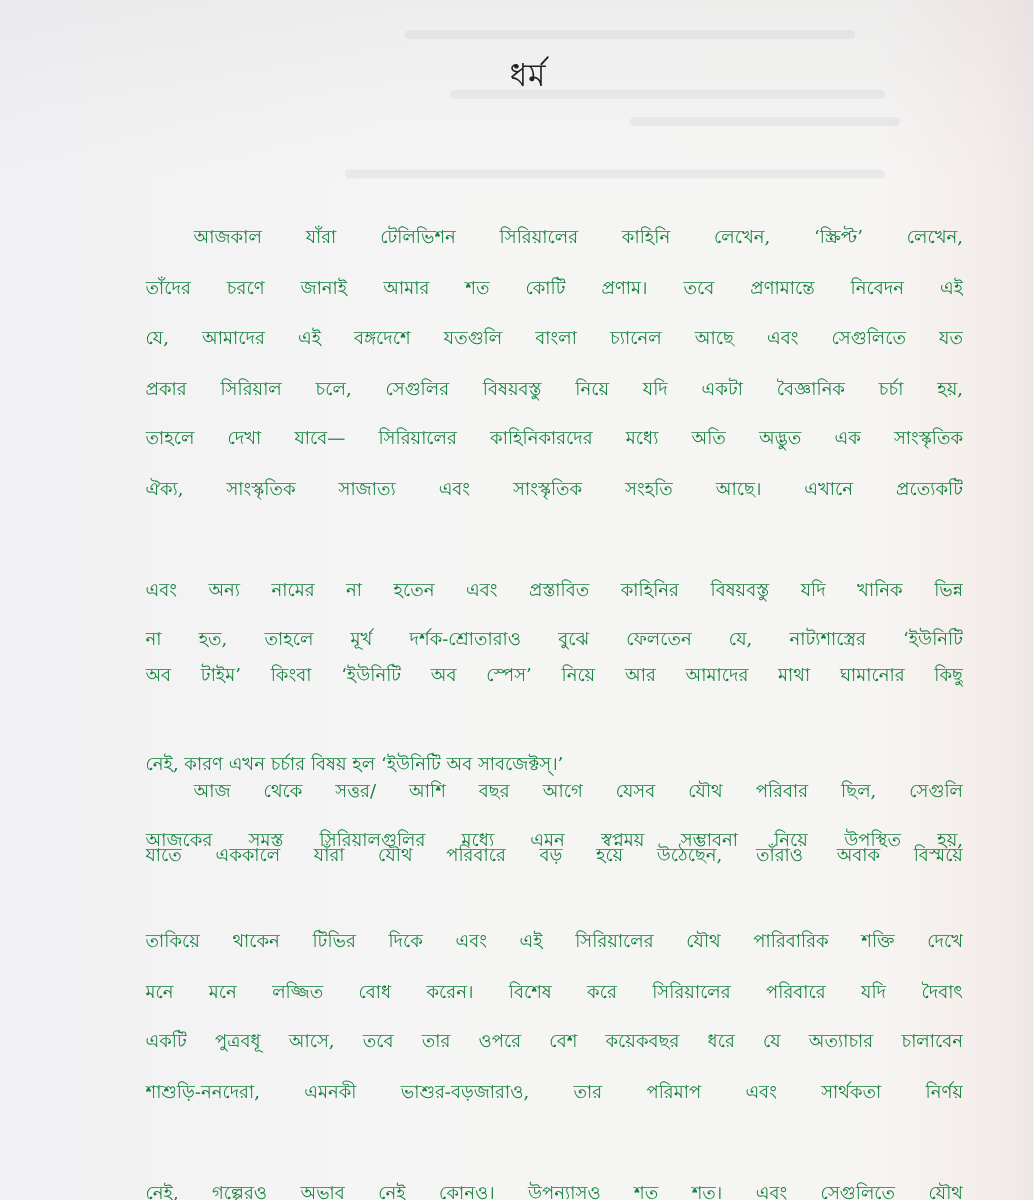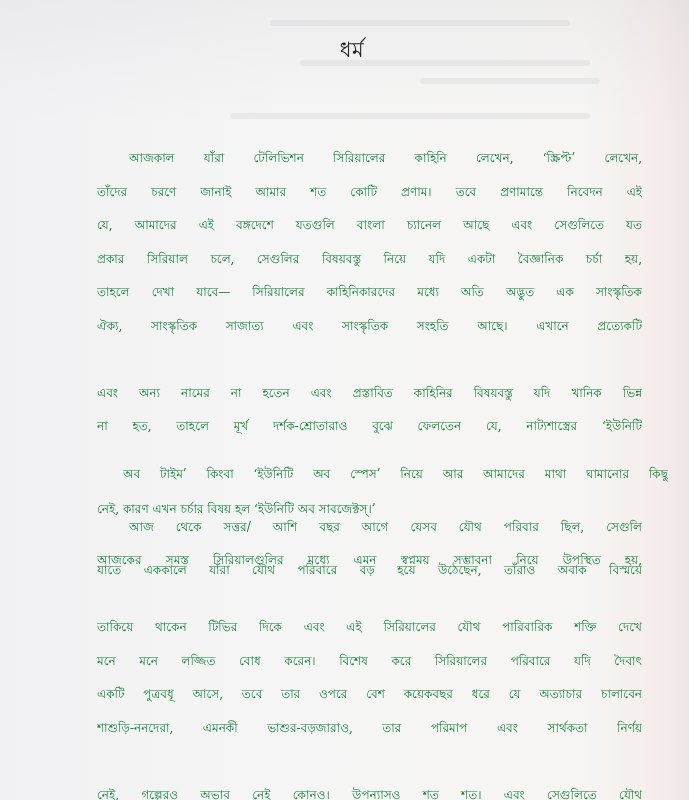--- a/index.html
+++ b/index.html
@@ -81,21 +81,21 @@
   <div class="title">ধর্ম</div>
 
   <div class="line indent" style="top:146px;">আজকাল যাঁরা টেলিভিশন সিরিয়ালের কাহিনি লেখেন, ‘স্ক্রিপ্ট’ লেখেন,</div>
   <div class="line" style="top:179.5px;">তাঁদের চরণে জানাই আমার শত কোটি প্রণাম। তবে প্রণামান্তে নিবেদন এই</div>
   <div class="line" style="top:213px;">যে, আমাদের এই বঙ্গদেশে যতগুলি বাংলা চ্যানেল আছে এবং সেগুলিতে যত</div>
   <div class="line" style="top:246.5px;">প্রকার সিরিয়াল চলে, সেগুলির বিষয়বস্তু নিয়ে যদি একটা বৈজ্ঞানিক চর্চা হয়,</div>
   <div class="line" style="top:280px;">তাহলে দেখা যাবে— সিরিয়ালের কাহিনিকারদের মধ্যে অতি অদ্ভুত এক সাংস্কৃতিক</div>
   <div class="line" style="top:313.5px;">ঐক্য, সাংস্কৃতিক সাজাত্য এবং সাংস্কৃতিক সংহতি আছে। এখানে প্রত্যেকটি</div>
   <div class="line" style="top:380.5px;">এবং অন্য নামের না হতেন এবং প্রস্তাবিত কাহিনির বিষয়বস্তু যদি খানিক ভিন্ন</div>
   <div class="line" style="top:414px;">না হত, তাহলে মূর্খ দর্শক-শ্রোতারাও বুঝে ফেলতেন যে, নাট্যশাস্ত্রের ‘ইউনিটি</div>
-  <div class="line" style="top:462px;margin-left:26px;">অব টাইম’ কিংবা ‘ইউনিটি অব স্পেস’ নিয়ে আর আমাদের মাথা ঘামানোর কিছু</div>
+  <div class="line" style="top:438px;">অব টাইম’ কিংবা ‘ইউনিটি অব স্পেস’ নিয়ে আর আমাদের মাথা ঘামানোর কিছু</div>
   <div class="line last" style="top:497px;">নেই, কারণ এখন চর্চার বিষয় হল ‘ইউনিটি অব সাবজেক্টস্।’</div>
 
   <div class="line indent" style="top:514.5px;">আজ থেকে সত্তর/ আশি বছর আগে যেসব যৌথ পরিবার ছিল, সেগুলি</div>
   <div class="line" style="top:548px;">আজকের সমস্ত সিরিয়ালগুলির মধ্যে এমন স্বপ্নময় সম্ভাবনা নিয়ে উপস্থিত হয়,</div>
   <div class="line" style="top:558px;">যাতে এককালে যাঁরা যৌথ পরিবারে বড় হয়ে উঠেছেন, তাঁরাও অবাক বিস্ময়ে</div>
   <div class="line" style="top:615px;">তাকিয়ে থাকেন টিভির দিকে এবং এই সিরিয়ালের যৌথ পারিবারিক শক্তি দেখে</div>
   <div class="line" style="top:648.5px;">মনে মনে লজ্জিত বোধ করেন। বিশেষ করে সিরিয়ালের পরিবারে যদি দৈবাৎ</div>
   <div class="line" style="top:682px;">একটি পুত্রবধূ আসে, তবে তার ওপরে বেশ কয়েকবছর ধরে যে অত্যাচার চালাবেন</div>
   <div class="line" style="top:715.5px;">শাশুড়ি-ননদেরা, এমনকী ভাশুর-বড়জারাও, তার পরিমাপ এবং সার্থকতা নির্ণয়</div>
   <div class="line" style="top:782.5px;">নেই, গল্পেরও অভাব নেই কোনও। উপন্যাসও শত শত। এবং সেগুলিতে যৌথ</div>

